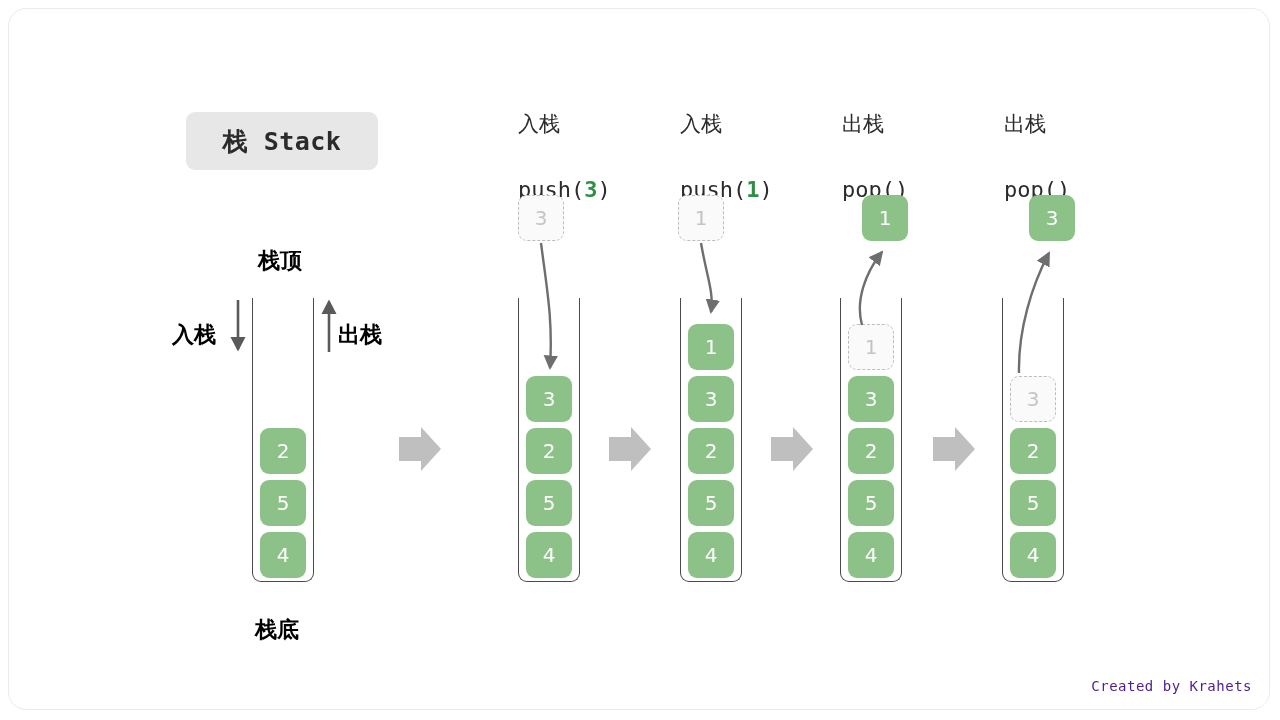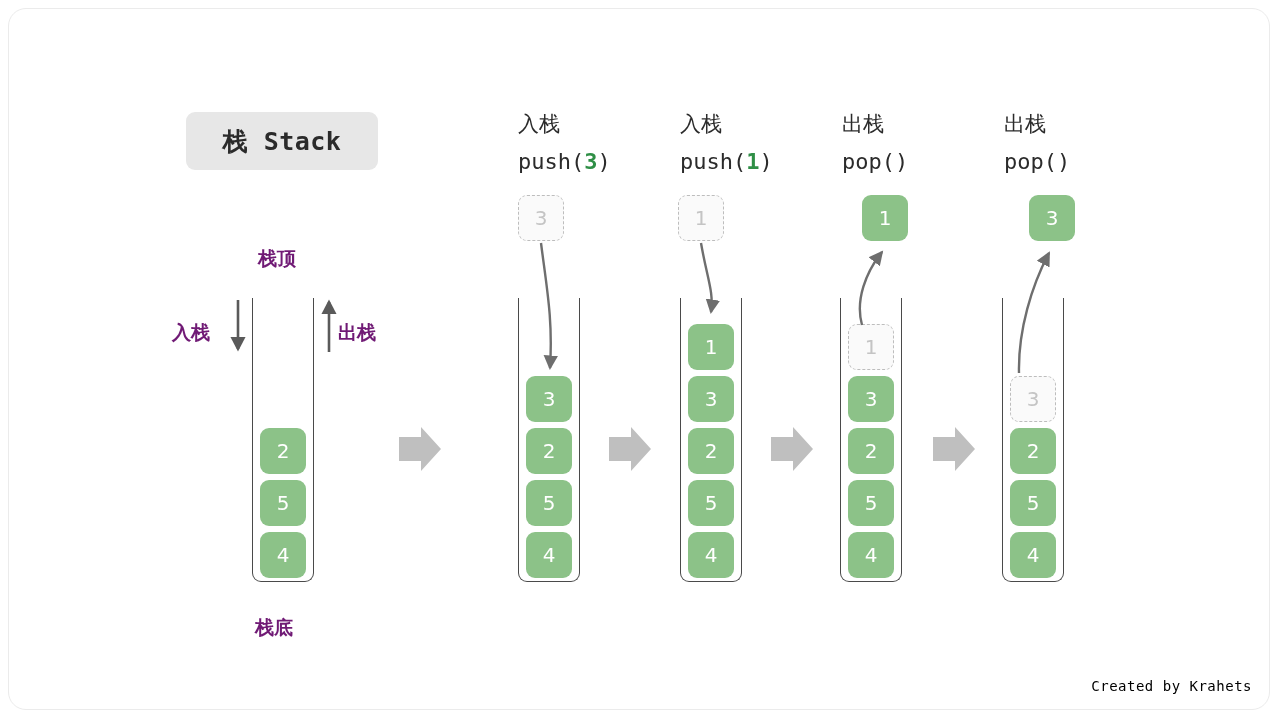--- a/index.html
+++ b/index.html
@@ -46,41 +46,42 @@
     font-size: 25px;
     font-weight: bold;
     color: #2b2b2b;
     letter-spacing: 0.5px;
     font-family: "DejaVu Sans Mono", "Liberation Mono", monospace;
   }
 
   
   .cn-label {
     position: absolute;
-    font-size: 19px;
+    font-size: 22px;
     font-weight: bold;
-    color: #701a75;
+    color: #000000;
     white-space: nowrap;
   }
 
   .col-head {
     position: absolute;
     font-size: 21px;
     color: #2b2b2b;
     line-height: 37px;
     white-space: nowrap;
   }
   .col-head .cn {
     font-family: "DejaVu Sans", "Liberation Sans", sans-serif;
     font-size: 21px;
   }
   .col-head .code {
     font-family: "DejaVu Sans Mono", "Liberation Mono", monospace;
     font-size: 22px;
     letter-spacing: 0px;
+    margin-top: 28px;
   }
   .col-head .arg { color: #2f8f46; font-weight: bold; }
 
   
   .stack {
     position: absolute;
     width: 62px;
     box-sizing: border-box;
   }
   .stack .walls {
@@ -156,21 +157,21 @@
     width: 1280px;
     height: 720px;
     pointer-events: none;
   }
 
   .credit {
     position: absolute;
     right: 28px;
     bottom: 26px;
     font-size: 14px;
-    color: #000000;
+    color: #4c1d95;
     font-family: "DejaVu Sans Mono", "Liberation Mono", monospace;
     letter-spacing: 0.5px;
   }
 </style>
 </head>
 <body>
 
 <div id="canvas">
 
   <div class="card-frame"></div>

